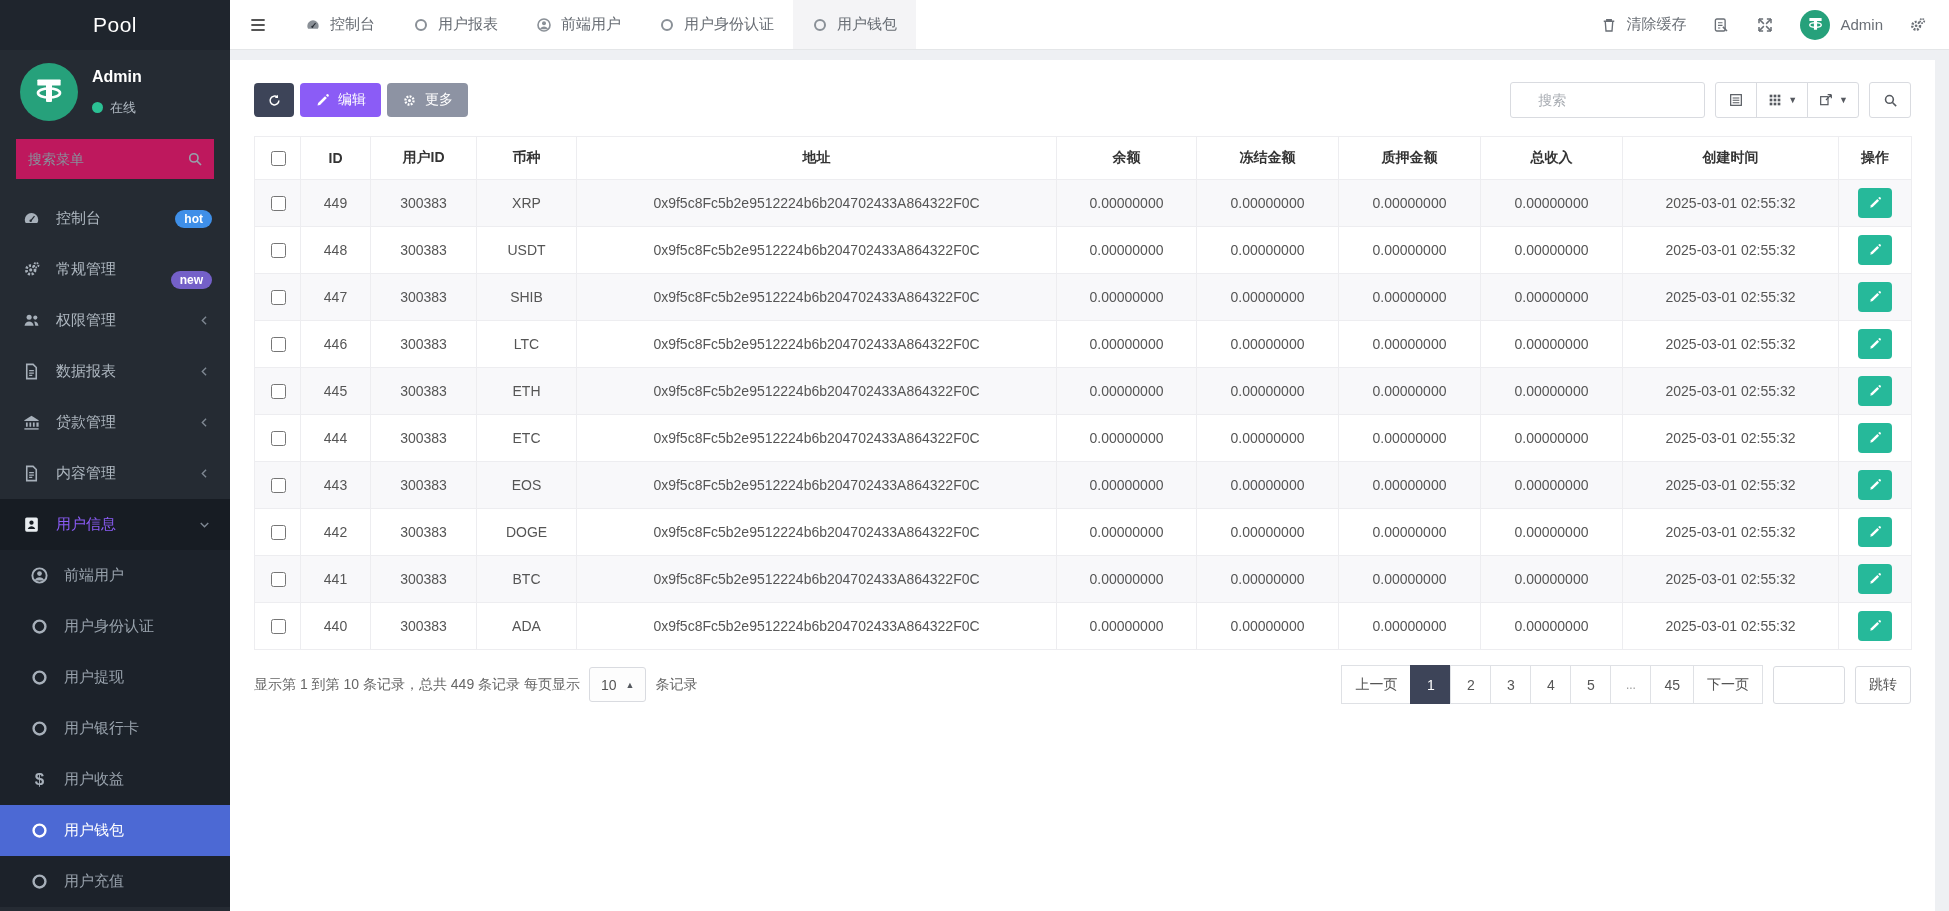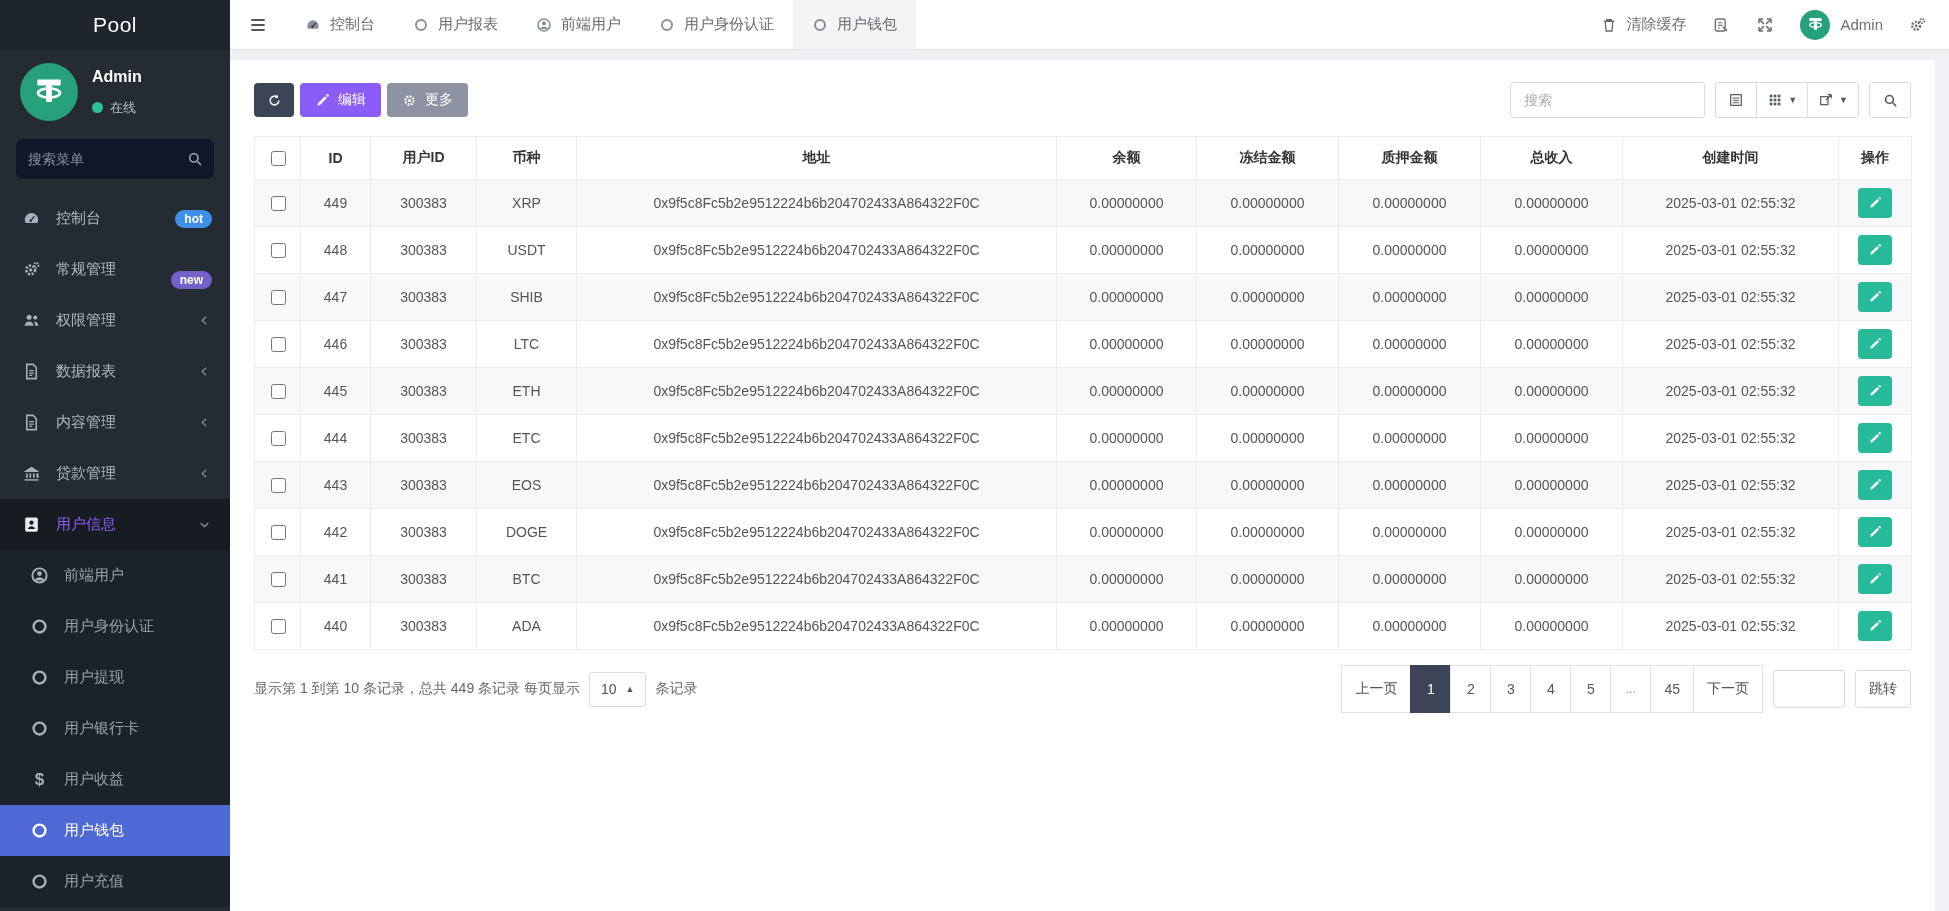--- a/index.html
+++ b/index.html
@@ -13,21 +13,21 @@
   
   .sidebar { width: 230px; flex-shrink: 0; background: #252b33; overflow: hidden; display: flex; flex-direction: column; }
   .brand { height: 50px; background: #1f252d; color: #fff; font-size: 21px; display: flex; align-items: center; justify-content: center; letter-spacing: .5px; flex-shrink: 0;}
   .profile { display: flex; align-items: center; gap: 14px; padding: 13px 20px 6px; flex-shrink: 0;}
   .avatar-lg { width: 58px; height: 58px; border-radius: 50%; background: #26a17b; display: flex; align-items: center; justify-content: center; flex-shrink: 0;}
   .avatar-lg svg { width: 40px; height: 40px; }
   .p-name { color: #fff; font-weight: bold; font-size: 16px; }
   .p-status { font-size: 13px; color: #b3bcc5; display: flex; align-items: center; gap: 7px; margin-top: 13px; }
   .dot { width: 11px; height: 11px; border-radius: 50%; background: #2bc194; }
   .menu-search { margin: 12px 16px 8px; position: relative; flex-shrink: 0;}
-  .menu-search input { width: 100%; height: 40px; background: #0f172a; border: none; border-radius: 7px; color: #cfd6dd; padding: 0 34px 0 12px; font-size: 14px; outline: none;}
+  .menu-search input { width: 100%; height: 40px; background: #be185d; border: none; border-radius: 0; color: #cfd6dd; padding: 0 34px 0 12px; font-size: 14px; outline: none;}
   .menu-search input::placeholder { color: #87929c; }
   .menu-search .sic { position: absolute; right: 10px; top: 11px; width: 18px; height: 18px; color: #97a1ab; }
   .menu { flex: 1; overflow: hidden; padding-top: 6px;}
   .m-item { height: 51px; display: flex; align-items: center; padding: 0 18px 0 22px; font-size: 15px; color: #aeb7c0; cursor: pointer; }
   .m-item .mic { width: 19px; height: 19px; margin-right: 15px; color: #a7b0ba; flex-shrink: 0; display:flex; align-items:center; justify-content:center; font-weight:bold;}
   .badge { margin-left: auto; font-size: 12px; font-weight: bold; color: #fff; padding: 3px 9px; border-radius: 10px; line-height: 1;}
   .badge.blue { background: #3f8fe8; }
   .badge.purple { background: #7460c8; margin-top: 20px; }
   .arrow { margin-left: auto; width: 15px; height: 15px; color: #7f8893; }
   .group-head { background: #171c23; color: #8b5cf6; }
@@ -60,21 +60,21 @@
 
   
   .toolbar { display: flex; align-items: center; }
   .tool-left { display: flex; gap: 6px; }
   .btn { height: 34px; border: none; border-radius: 4px; color: #fff; font-size: 14px; display: inline-flex; align-items: center; gap: 8px; padding: 0 15px; cursor: pointer; font-family: inherit;}
   .btn .bic { width: 15px; height: 15px; } .bic svg { width: 100%; height: 100%; }
   .btn-refresh { background: #3d4458; width: 40px; justify-content: center; padding: 0; }
   .btn-edit { background: #8b5cf6; }
   .btn-more { background: #8d93a3; }
   .tool-right { margin-left: auto; display: flex; align-items: center; gap: 10px; }
-  .search-box input { width: 195px; height: 36px; border: 1px solid #d9dbe0; border-radius: 3px; padding: 0 13px; font-size: 14px; color: #555; outline: none; font-family: inherit;}
+  .search-box input { width: 195px; height: 36px; border: 1px solid #d9dbe0; border-radius: 3px; padding: 0 27px; font-size: 14px; color: #555; outline: none; font-family: inherit;}
   .search-box input::placeholder { color: #a9adb3; }
   .btn-group { display: flex; }
   .btn-ghost { height: 36px; min-width: 42px; background: #fff; border: 1px solid #d9dbe0; color: #55595f; display: inline-flex; align-items: center; justify-content: center; gap: 5px; padding: 0 10px; cursor: pointer; font-family: inherit;}
   .btn-group .btn-ghost { border-radius: 0; margin-left: -1px; }
   .btn-group .btn-ghost:first-child { border-radius: 3px 0 0 3px; margin-left: 0; }
   .btn-group .btn-ghost:last-child { border-radius: 0 3px 3px 0; }
   .btn-ghost .bic { width: 16px; height: 16px; }
   .btn-search { border-radius: 3px; width: 42px; }
   .btn-search .bic { width: 17px; height: 17px; }
   .caret { font-size: 9px; color: #55595f; }
@@ -88,21 +88,21 @@
   input[type="checkbox"] { width: 15px; height: 15px; cursor: pointer;}
   .act-btn { width: 34px; height: 30px; background: #26b99a; border-radius: 4px; border: none; color: #fff; cursor: pointer; display: inline-flex; align-items: center; justify-content: center; }
   .act-btn .bic { width: 14px; height: 14px; }
 
   
   .pagi { display: flex; align-items: center; margin-top: 15px; font-size: 14px; color: #666; }
   .pagi-left { display: flex; align-items: center; }
   .size-sel { display: inline-flex; align-items: center; gap: 9px; border: 1px solid #d9dbe0; border-radius: 3px; height: 35px; padding: 0 11px; margin: 0 9px; background: #fdfdfd; color: #555; cursor: pointer;}
   .pagi-right { margin-left: auto; display: flex; align-items: center; gap: 10px; }
   .pages { display: flex; }
-  .page-li { min-width: 41px; height: 48px; border: 1px solid #dfe1e5; display: flex; align-items: center; justify-content: center; padding: 0 13px; color: #555; background: #fff; margin-left: -1px; cursor: pointer; font-size: 14px;}
+  .page-li { min-width: 41px; height: 39px; border: 1px solid #dfe1e5; display: flex; align-items: center; justify-content: center; padding: 0 13px; color: #555; background: #fff; margin-left: -1px; cursor: pointer; font-size: 14px;}
   .page-li.active { background: #3d4458; color: #fff; border-color: #3d4458; }
   .page-li.dots { color: #999; font-size: 12px; }
   .jump-input { width: 72px; height: 38px; border: 1px solid #d9dbe0; border-radius: 3px; outline: none; padding: 0 8px; font-size: 14px;}
   .jump-btn { height: 38px; padding: 0 13px; border: 1px solid #d9dbe0; background: #fff; border-radius: 3px; color: #555; font-size: 14px; cursor: pointer; font-family: inherit;}
 </style>
 </head>
 <body>
 
 <div class="app">
 
@@ -182,40 +182,40 @@
           <span>数据报表</span>
           <span class="arrow">
             <svg viewBox="0 0 24 24">
               <path d="M14.5 6l-6 6 6 6" fill="none" stroke="currentColor" stroke-width="2.2"></path>
             </svg>
           </span>
         </div>
         <div class="m-item">
           <span class="mic">
             <svg viewBox="0 0 24 24">
-              <path d="M6 3h8l4 4v14H6z" fill="none" stroke="currentColor" stroke-width="2"></path>
-              <path d="M9 11h6M9 14h6M9 17h4" stroke="currentColor" stroke-width="1.6"></path>
-            </svg>
-          </span>
-          <span>内容管理</span>
-          <span class="arrow">
-            <svg viewBox="0 0 24 24">
-              <path d="M14.5 6l-6 6 6 6" fill="none" stroke="currentColor" stroke-width="2.2"></path>
-            </svg>
-          </span>
-        </div>
-        <div class="m-item">
-          <span class="mic">
-            <svg viewBox="0 0 24 24">
               <path d="M3 9l9-5.5L21 9v1.2H3z" fill="currentColor"></path>
               <path d="M5 12h2.2v5.5H5zm4.4 0h2.2v5.5H9.4zm4.4 0h2.2v5.5h-2.2zm4.4 0H21v5.5h-2.8z" fill="currentColor"></path>
               <path d="M3 19.2h18V21H3z" fill="currentColor"></path>
             </svg>
           </span>
           <span>贷款管理</span>
+          <span class="arrow">
+            <svg viewBox="0 0 24 24">
+              <path d="M14.5 6l-6 6 6 6" fill="none" stroke="currentColor" stroke-width="2.2"></path>
+            </svg>
+          </span>
+        </div>
+        <div class="m-item">
+          <span class="mic">
+            <svg viewBox="0 0 24 24">
+              <path d="M6 3h8l4 4v14H6z" fill="none" stroke="currentColor" stroke-width="2"></path>
+              <path d="M9 11h6M9 14h6M9 17h4" stroke="currentColor" stroke-width="1.6"></path>
+            </svg>
+          </span>
+          <span>内容管理</span>
           <span class="arrow">
             <svg viewBox="0 0 24 24">
               <path d="M14.5 6l-6 6 6 6" fill="none" stroke="currentColor" stroke-width="2.2"></path>
             </svg>
           </span>
         </div>
         <div class="m-item group-head">
           <span class="mic">
             <svg viewBox="0 0 24 24">
               <rect x="4" y="3" width="16" height="18" rx="2" fill="currentColor"></rect>

